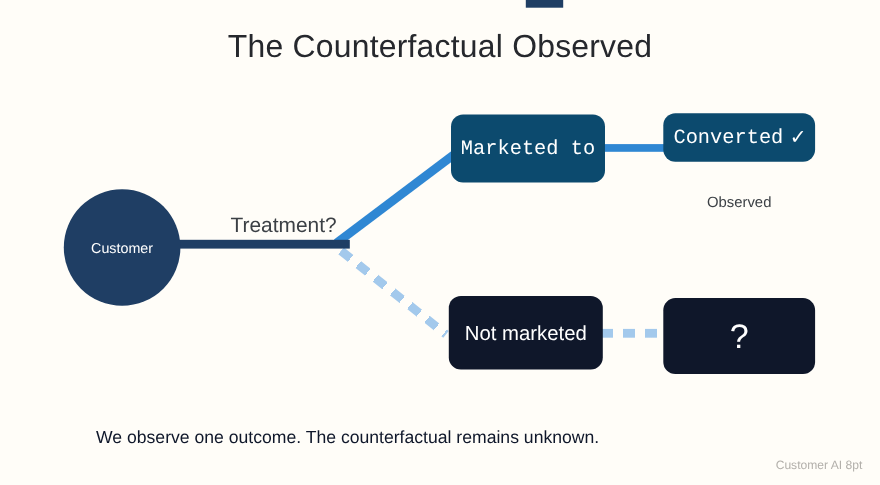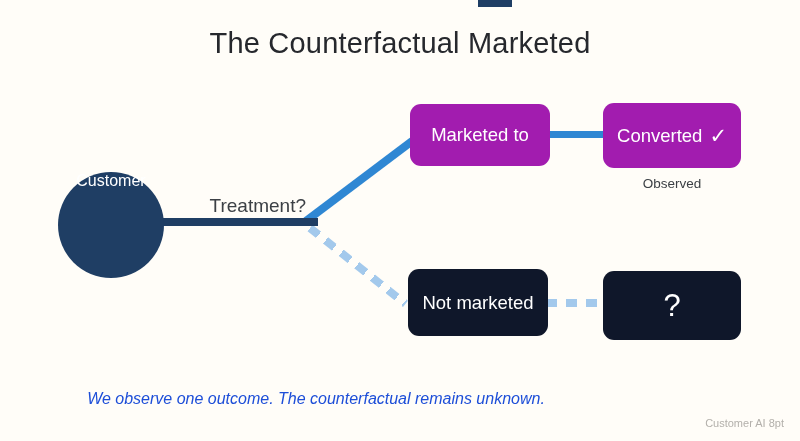--- a/index.html
+++ b/index.html
@@ -30,23 +30,24 @@
     color: #26282d;
     letter-spacing: 0.2px;
   }
   .customer-circle {
     position: absolute;
     left: 58px; top: 172px;
     width: 106px; height: 106px;
     border-radius: 50%;
     background: #1f3e64;
     display: flex;
+    align-items: center;
     justify-content: center;
     color: #ffffff;
-    font-size: 16px;
+    font-size: 13px;
     z-index: 3;
   }
   .trunk-line {
     position: absolute;
     left: 160px; top: 218px;
     width: 158px; height: 8px;
     background: #1f3e64;
     z-index: 2;
   }
   .treatment-label {
@@ -79,24 +80,24 @@
   .node {
     position: absolute;
     display: flex;
     align-items: center;
     justify-content: center;
     color: #ffffff;
     font-size: 18.5px;
     border-radius: 11px;
     z-index: 3;
   }
-  .node-blue { background: #a21caf; }
+  .node-blue { background: #0c4a6e; font-family: Liberation Mono, monospace; }
   .node-light { background: #0f172a; }
   .node-marketed { left: 410px; top: 104px; width: 140px; height: 62px; }
-  .node-converted { left: 603px; top: 103px; width: 138px; height: 65px; }
+  .node-converted { left: 603px; top: 103px; width: 138px; height: 44px; }
   .node-notmarketed { left: 408px; top: 269px; width: 140px; height: 67px; }
   .node-question { left: 603px; top: 271px; width: 138px; height: 69px; font-size: 31px; }
   .check-icon { font-weight: 700; font-size: 21px; margin-left: 7px; }
   .connector-solid {
     position: absolute;
     left: 548px; top: 131px;
     width: 57px; height: 7px;
     background: #2f87d3;
     z-index: 2;
   }
@@ -115,38 +116,37 @@
     color: #3c4045;
   }
   .observed-label { left: 603px; top: 176px; }
   .counterfactual-label { left: 603px; top: 347px; }
   .footer-caption {
     position: absolute;
     left: 0; top: 390px;
     width: 632px;
     text-align: center;
     font-size: 16px;
-    color: #1d4ed8;
-    font-style: italic;
+    color: #0f172a;
   }
   .watermark {
     position: absolute;
     right: 16px; top: 417px;
     font-size: 11px;
     color: #b3b0ab;
   }
 </style>
 </head>
 <body>
 
 <div class="slide">
 
   <div class="top-accent"></div>
 
-  <div class="title">The Counterfactual Marketed</div>
+  <div class="title">The Counterfactual Observed</div>
 
   <div class="customer-circle">
     <span>Customer</span>
   </div>
 
   <div class="trunk-line"></div>
 
   <div class="treatment-label">Treatment?</div>
 
   <div class="branch-solid"></div>

